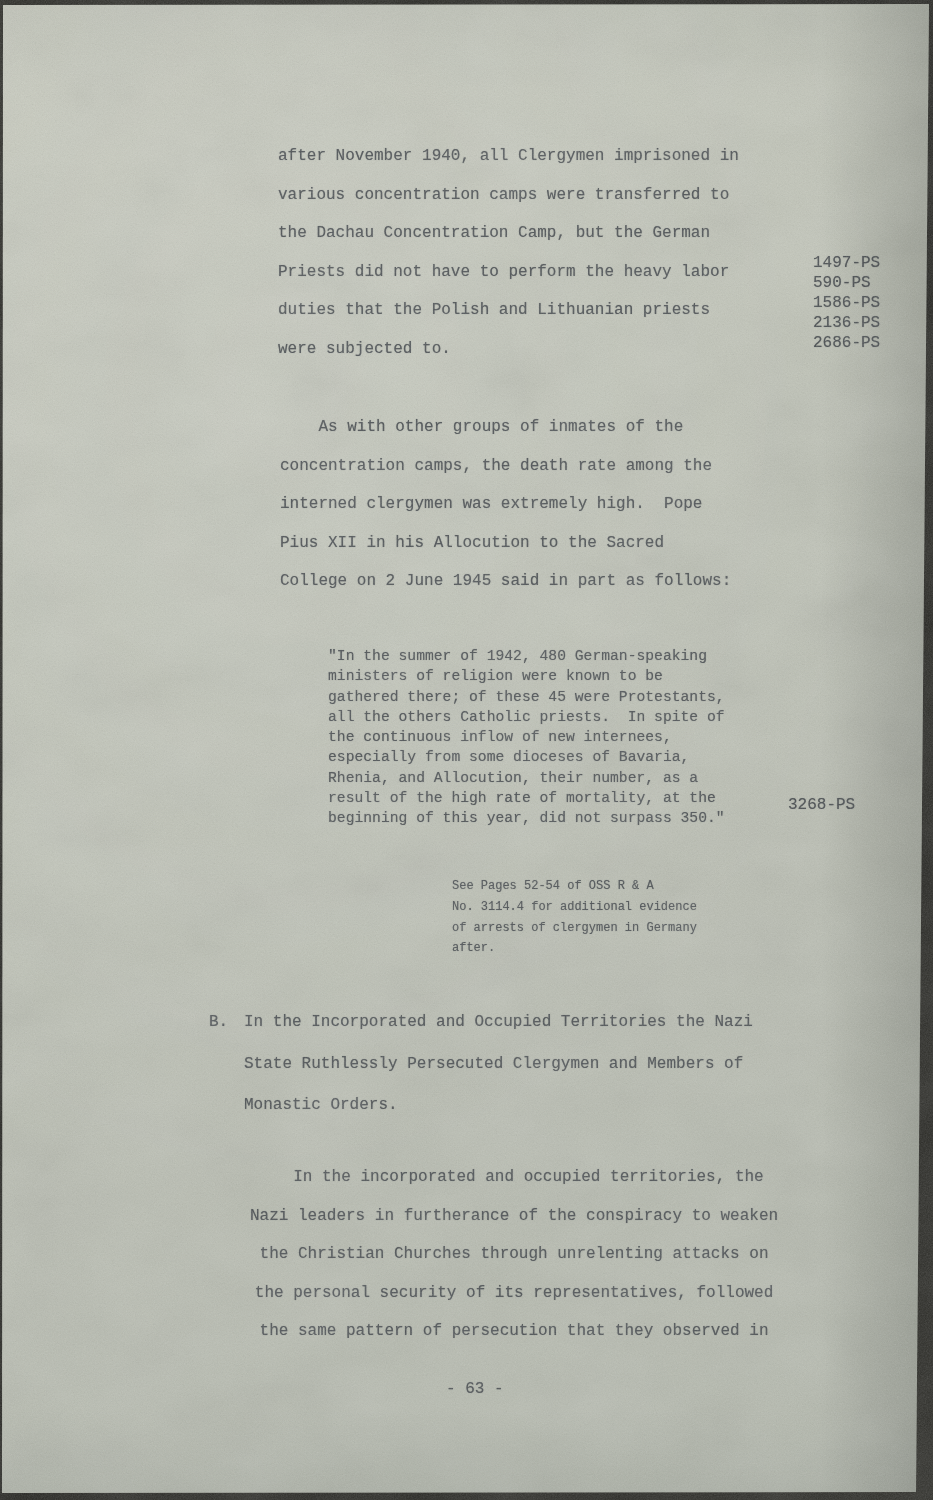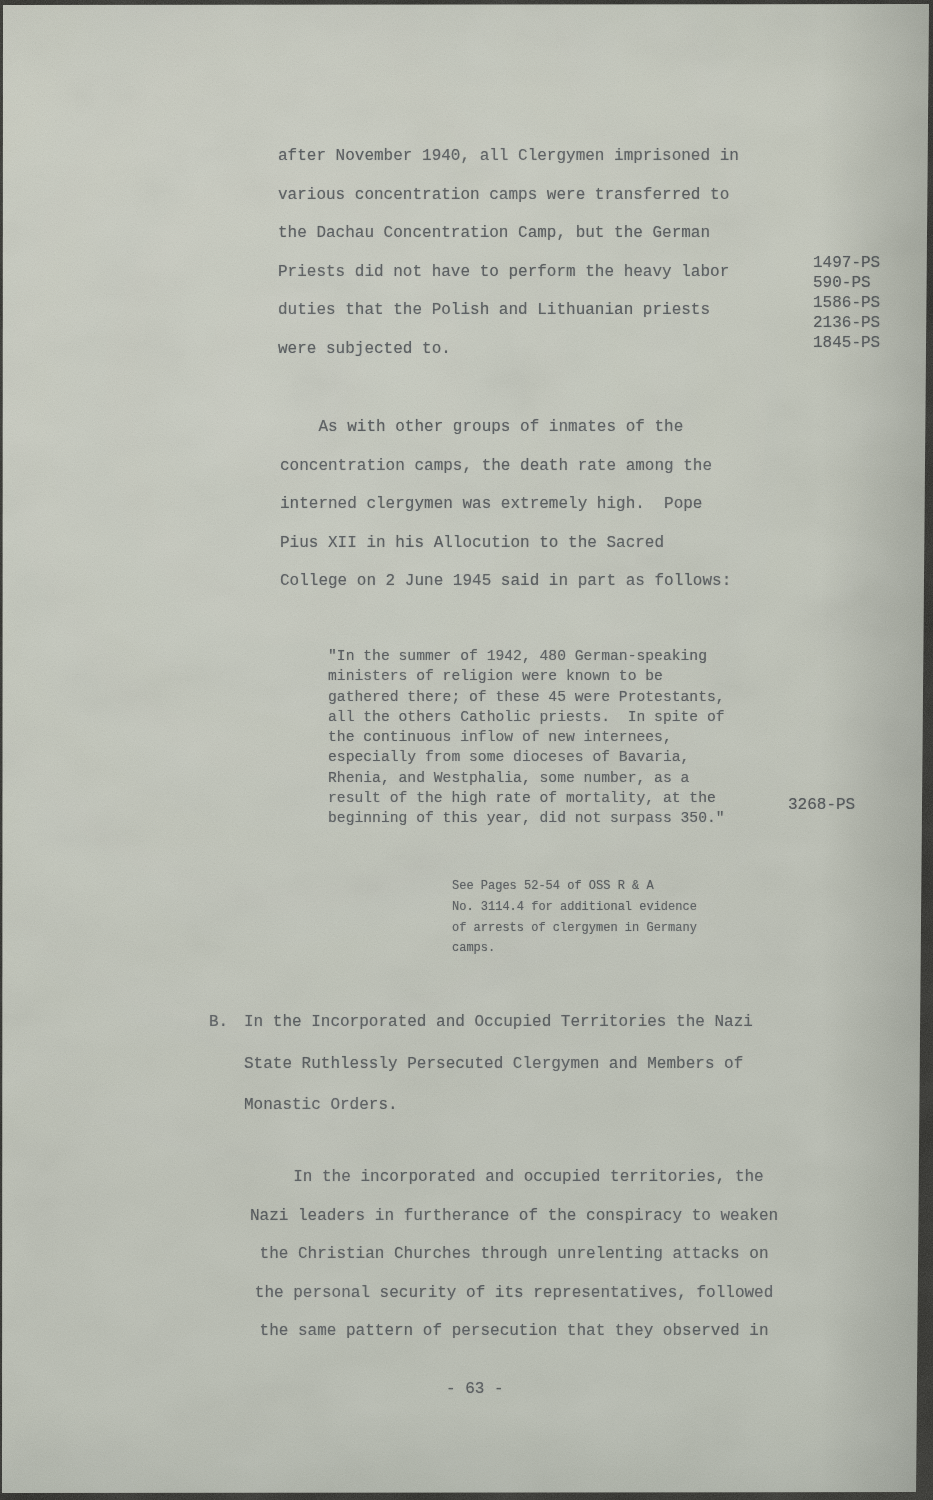--- a/index.html
+++ b/index.html
@@ -62,50 +62,50 @@
         <div class="line">Priests did not have to perform the heavy labor</div>
         <div class="line">duties that the Polish and Lithuanian priests</div>
         <div class="line">were subjected to.</div>
       </div>
 
     <div class="block refs-type" style="left:772px; top:253px;margin-left:41px;">
         <div class="line">1497-PS</div>
         <div class="line">590-PS</div>
         <div class="line">1586-PS</div>
         <div class="line">2136-PS</div>
-        <div class="line">1845-PS</div>
+        <div class="line">2686-PS</div>
       </div>
 
     <div class="block body-type" style="left:280px; top:408px;">
         <div class="line">    As with other groups of inmates of the</div>
         <div class="line">concentration camps, the death rate among the</div>
         <div class="line">interned clergymen was extremely high.  Pope</div>
         <div class="line">Pius XII in his Allocution to the Sacred</div>
         <div class="line">College on 2 June 1945 said in part as follows:</div>
       </div>
 
     <div class="block quote-type" style="left:328px; top:646px;">
         <div class="line">"In the summer of 1942, 480 German-speaking</div>
         <div class="line">ministers of religion were known to be</div>
         <div class="line">gathered there; of these 45 were Protestants,</div>
         <div class="line">all the others Catholic priests.  In spite of</div>
         <div class="line">the continuous inflow of new internees,</div>
         <div class="line">especially from some dioceses of Bavaria,</div>
-        <div class="line">Rhenia, and Westphalia, some number, as a</div>
+        <div class="line">Rhenia, and Allocution, their number, as a</div>
         <div class="line">result of the high rate of mortality, at the</div>
         <div class="line">beginning of this year, did not surpass 350."</div>
       </div>
 
     <div class="block refs-type" style="left:788px; top:795px;">3268-PS</div>
 
     <div class="block note-type" style="left:452px; top:876px;">
         <div class="line">See Pages 52-54 of OSS R &amp; A</div>
         <div class="line">No. 3114.4 for additional evidence</div>
         <div class="line">of arrests of clergymen in Germany</div>
-        <div class="line">camps.</div>
+        <div class="line">after.</div>
       </div>
 
     <div class="block head-type" style="left:209px; top:1002px;">B.</div>
 
     <div class="block head-type" style="left:244px; top:1002px;">
         <div class="line">In the Incorporated and Occupied Territories the Nazi</div>
         <div class="line">State Ruthlessly Persecuted Clergymen and Members of</div>
         <div class="line">Monastic Orders.</div>
       </div>
 

